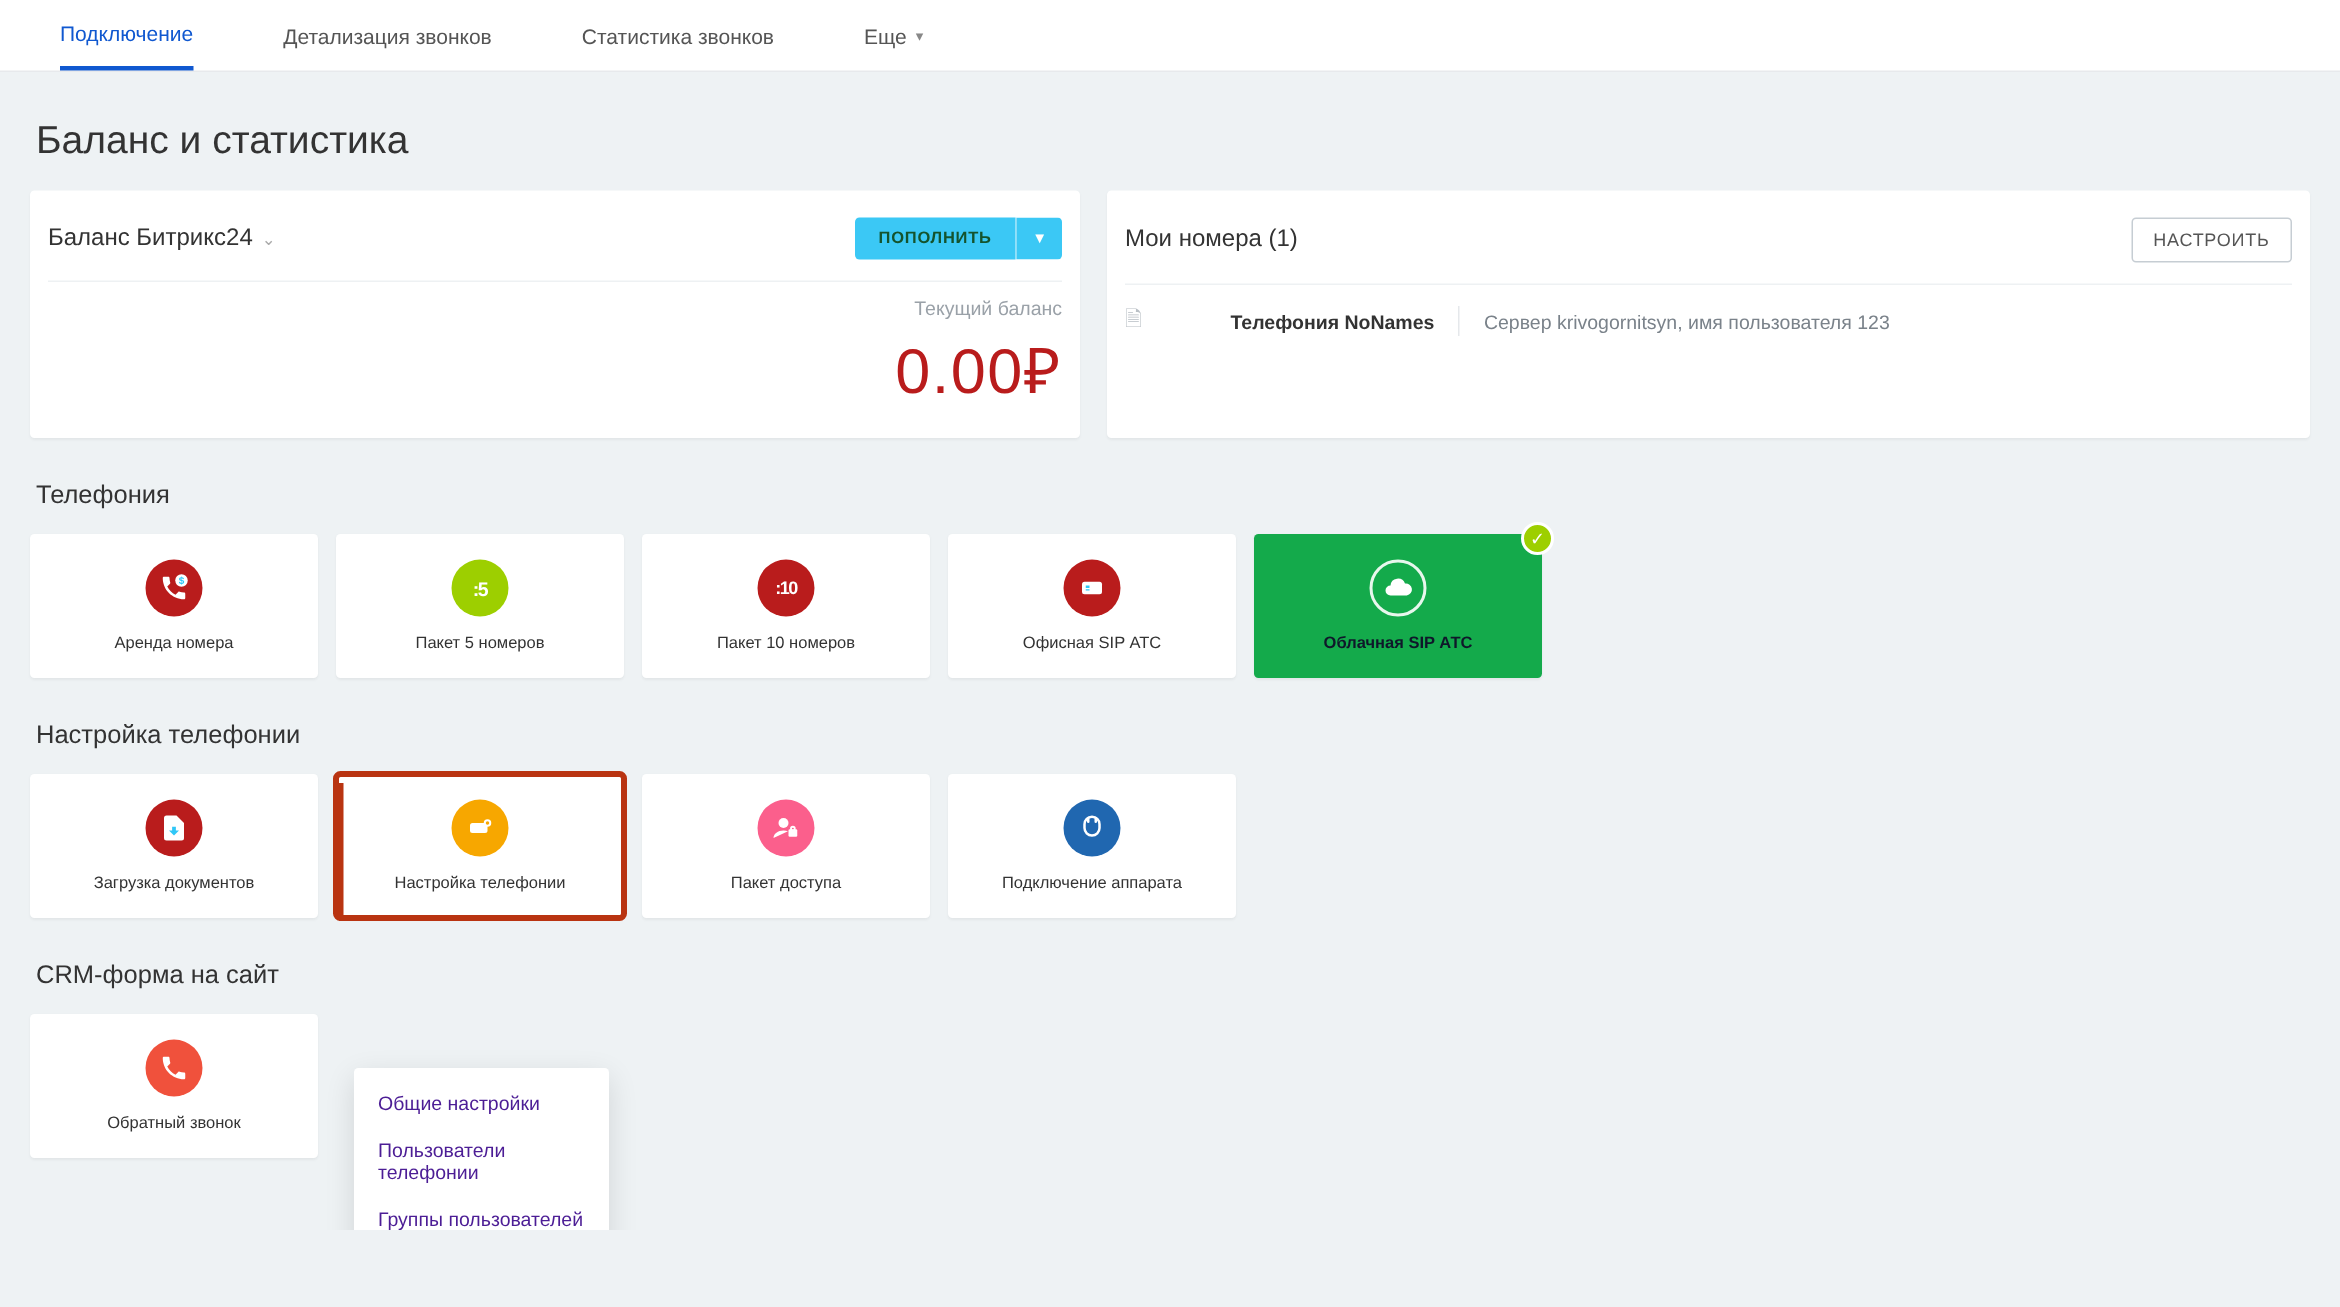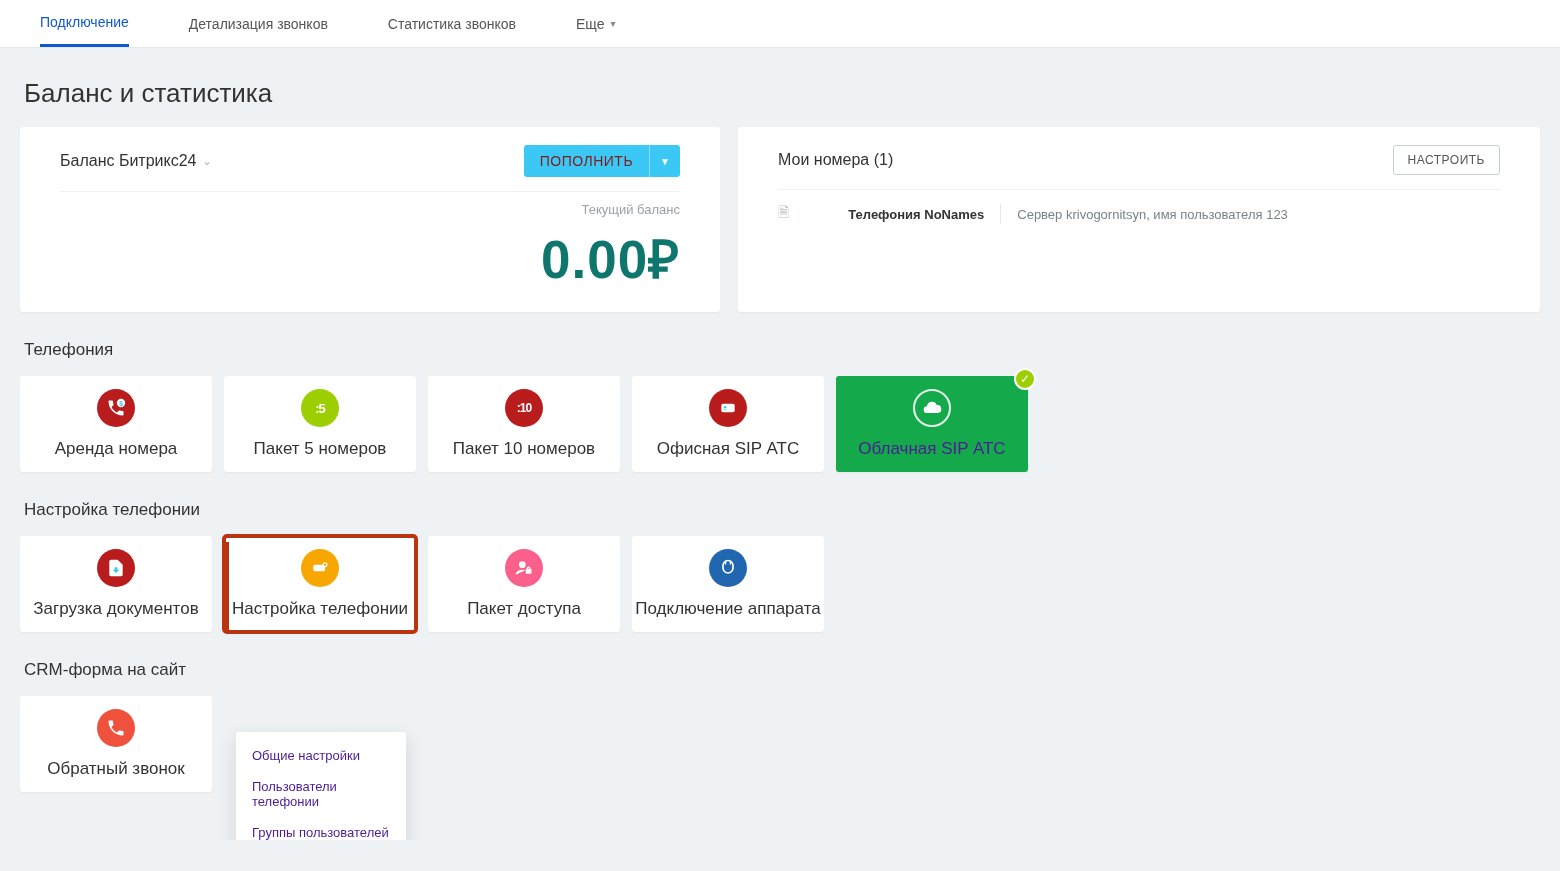--- a/index.html
+++ b/index.html
@@ -37,41 +37,41 @@
     font-weight: 300;
     font-size: 26px;
     color: #333;
     margin: 10px 0 18px 4px;
   }
   .panels { display: flex; gap: 18px; margin-bottom: 28px; }
   .panel {
     background: #fff;
     border-radius: 3px;
     box-shadow: 0 1px 2px rgba(0,0,0,.05);
-    padding: 18px 40px;
+    padding: 18px 12px;
   }
   .panel-left { flex: 0 0 700px; }
   .panel-right { flex: 1; }
   .panel-head {
     display: flex;
     justify-content: space-between;
     align-items: center;
     padding-bottom: 14px;
     border-bottom: 1px solid #eef1f3;
   }
   .panel-title { font-size: 16px; font-weight: 400; color: #333; display: flex; align-items: center; gap: 6px; }
   .chev-dd { font-size: 11px; color: #aaa; }
   .btn-primary {
     background: #3bc8f5;
-    color: #7f1d1d;
+    color: #14532d;
     border: none;
     padding: 8px 16px;
     border-radius: 3px;
-    font-size: 14px;
-    font-weight: normal;
+    font-size: 11px;
+    font-weight: bold;
     letter-spacing: .5px;
     cursor: pointer;
     display: flex;
     align-items: center;
   }
   .btn-group { display: flex; }
   .btn-group .btn-primary { border-top-right-radius: 0; border-bottom-right-radius: 0; }
   .btn-group .btn-dd {
     background: #3bc8f5;
     color: #fff;
@@ -88,21 +88,21 @@
     color: #555;
     border: 1px solid #c6cdd3;
     padding: 7px 14px;
     border-radius: 3px;
     font-size: 12px;
     letter-spacing: .5px;
     cursor: pointer;
   }
   .balance-body { text-align: right; padding-top: 10px; }
   .balance-label { color: #9aa1a8; font-size: 13px; margin-bottom: 4px; }
-  .balance-value { font-size: 53px; font-weight: 700; color: #0f766e; letter-spacing: 1px; }
+  .balance-value { font-size: 42px; font-weight: 400; color: #b91c1c; letter-spacing: 1px; }
   .number-row { display: flex; align-items: center; gap: 16px; padding-top: 12px; font-size: 13px; }
   .number-row .divider { width: 1px; height: 20px; background: #e5e8eb; }
   .number-name { font-weight: bold; color: #333; margin-left: 43px; }
   .number-server { color: #7a828a; }
   .doc-icon { color: #b9bfc5; font-size: 14px; }
   .section-title { font-size: 17px; color: #333; font-weight: 400; margin: 8px 0 16px 4px; }
   .tile-row { display: flex; gap: 12px; margin-bottom: 28px; position: relative; }
   .tile {
     width: 192px;
     height: 96px;
@@ -111,36 +111,36 @@
     box-shadow: 0 1px 2px rgba(0,0,0,.05);
     display: flex;
     flex-direction: column;
     align-items: center;
     justify-content: center;
     gap: 12px;
     cursor: pointer;
     position: relative;
   }
   .tile.green { background: #14aa4b; }
-  .tile.green .tile-label { color: #4c1d95; font-weight: 400; }
+  .tile.green .tile-label { color: #0f172a; font-weight: 700; }
   .tile-ic {
     width: 38px; height: 38px;
     border-radius: 50%;
     display: flex; align-items: center; justify-content: center;
     color: #fff;
     font-size: 16px;
   }
   .ic-blue { background: #b91c1c; }
   .ic-green { background: #9dcf00; }
   .ic-orange { background: #f7a700; }
   .ic-pink { background: #fb5f8c; }
   .ic-purple { background: #2067b0; }
   .ic-red { background: #f0513c; }
   .ic-outline { background: transparent; border: 2px solid rgba(255,255,255,.9); }
-  .tile-label { font-size: 17px; color: #333; text-align: center; }
+  .tile-label { font-size: 11px; color: #333; text-align: center; }
   .check-badge {
     position: absolute; top: -8px; right: -8px;
     width: 22px; height: 22px;
     background: #9dcf00;
     border: 2px solid #fff;
     border-radius: 50%;
     color: #fff;
     display: flex; align-items: center; justify-content: center;
     font-size: 12px;
   }

